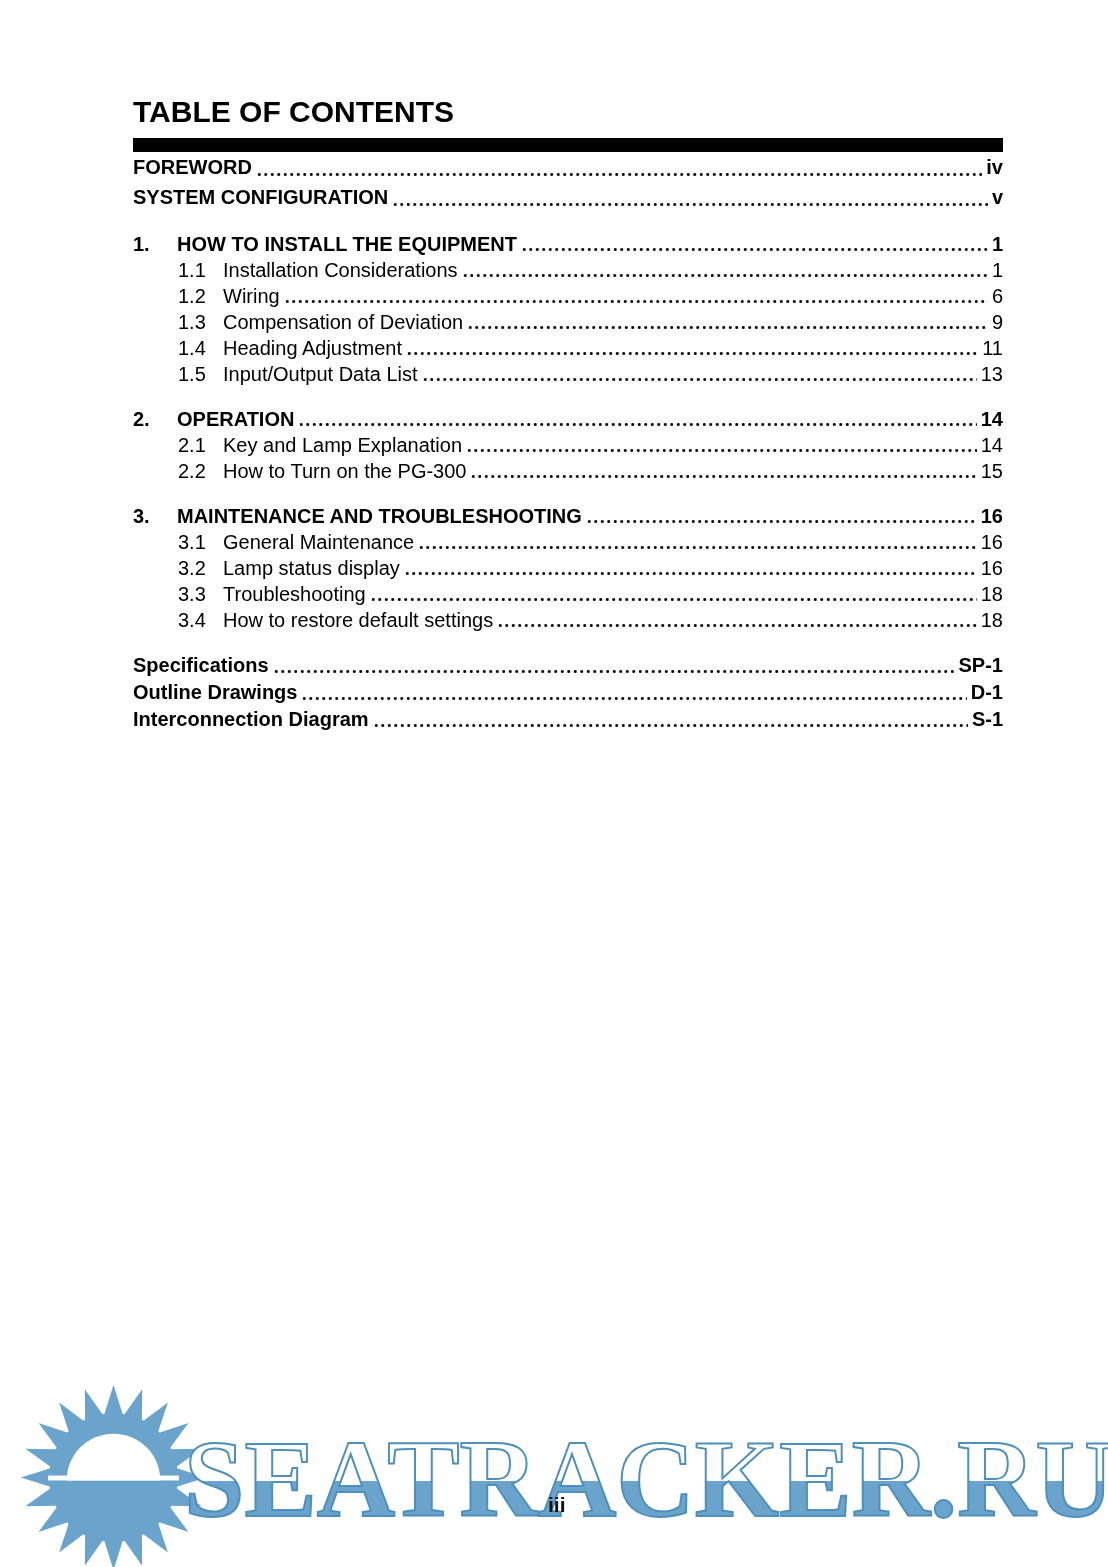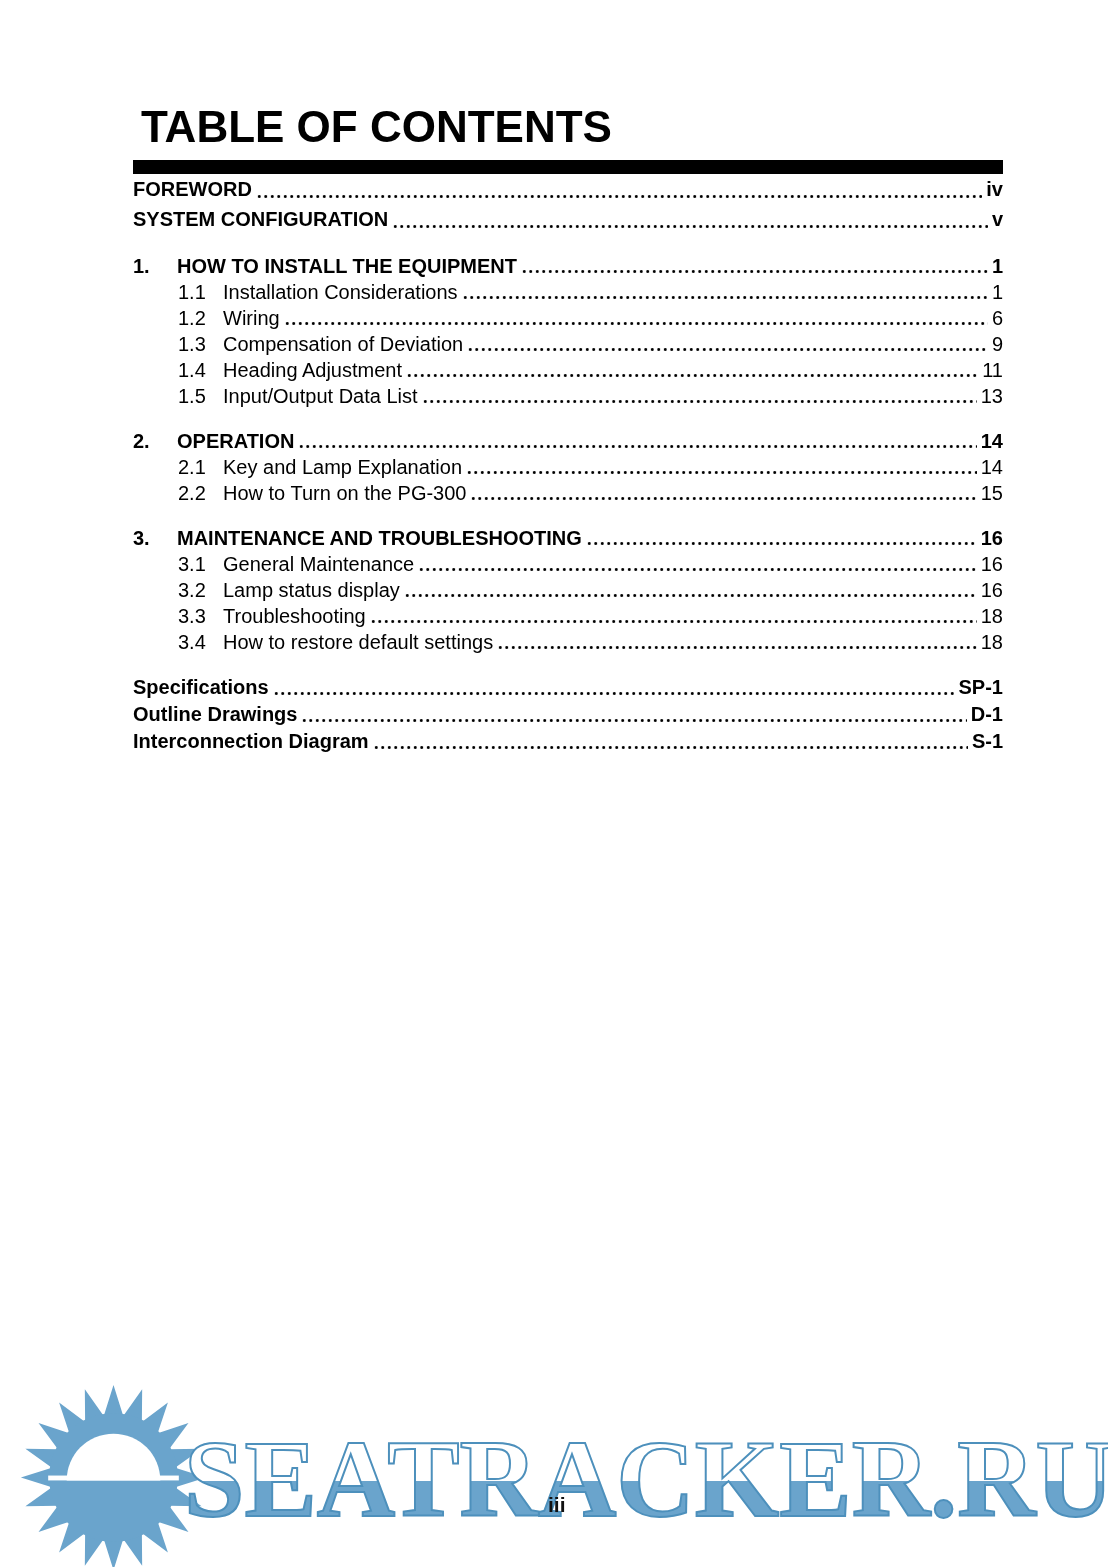--- a/index.html
+++ b/index.html
@@ -10,22 +10,22 @@
     color:#000;
     position:relative;
     overflow:hidden;
   }
   .page{
     position:absolute;inset:0;
     padding:96px 105px 0 133px;
     box-sizing:border-box;
   }
   .doc-title{
-    margin:8px;
-    font-size:44px;
+    margin:0;
+    font-size:30px;
     font-weight:700;
     letter-spacing:0px;
     line-height:1.05;
   }
   .title-rule{
     height:14px;
     background:#000;
     margin-top:10px;
   }
   .toc{}

